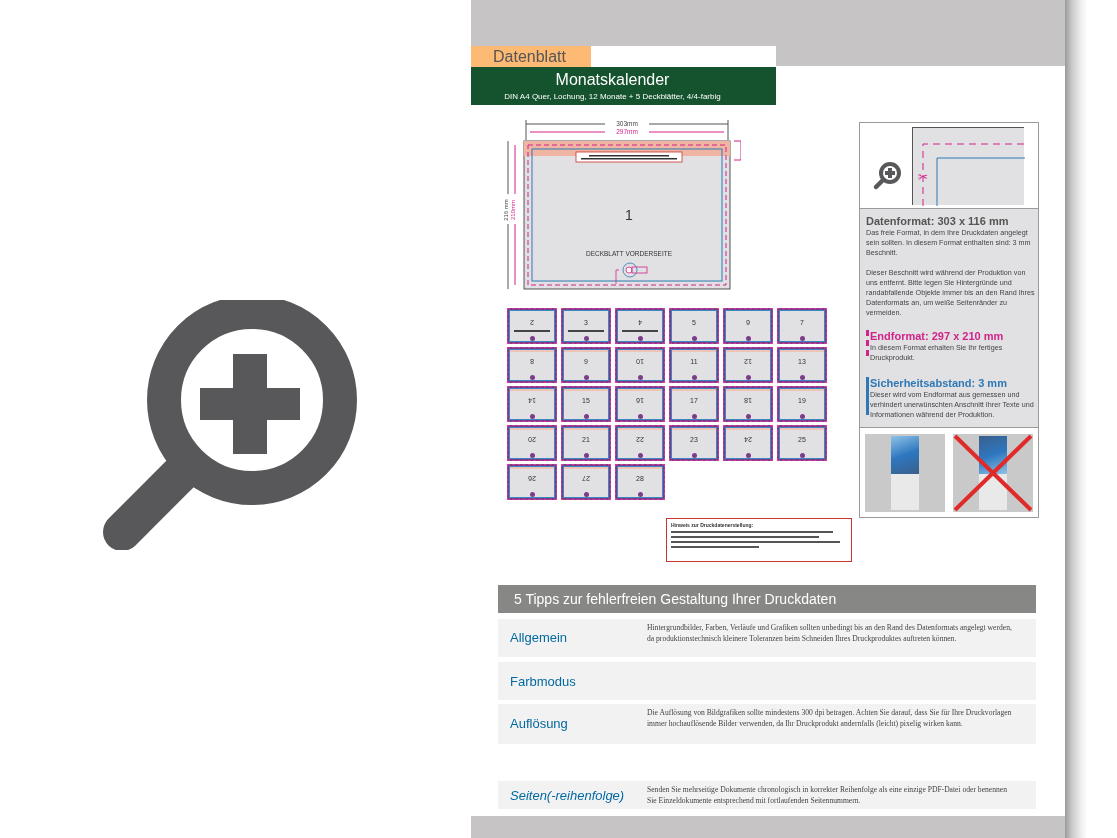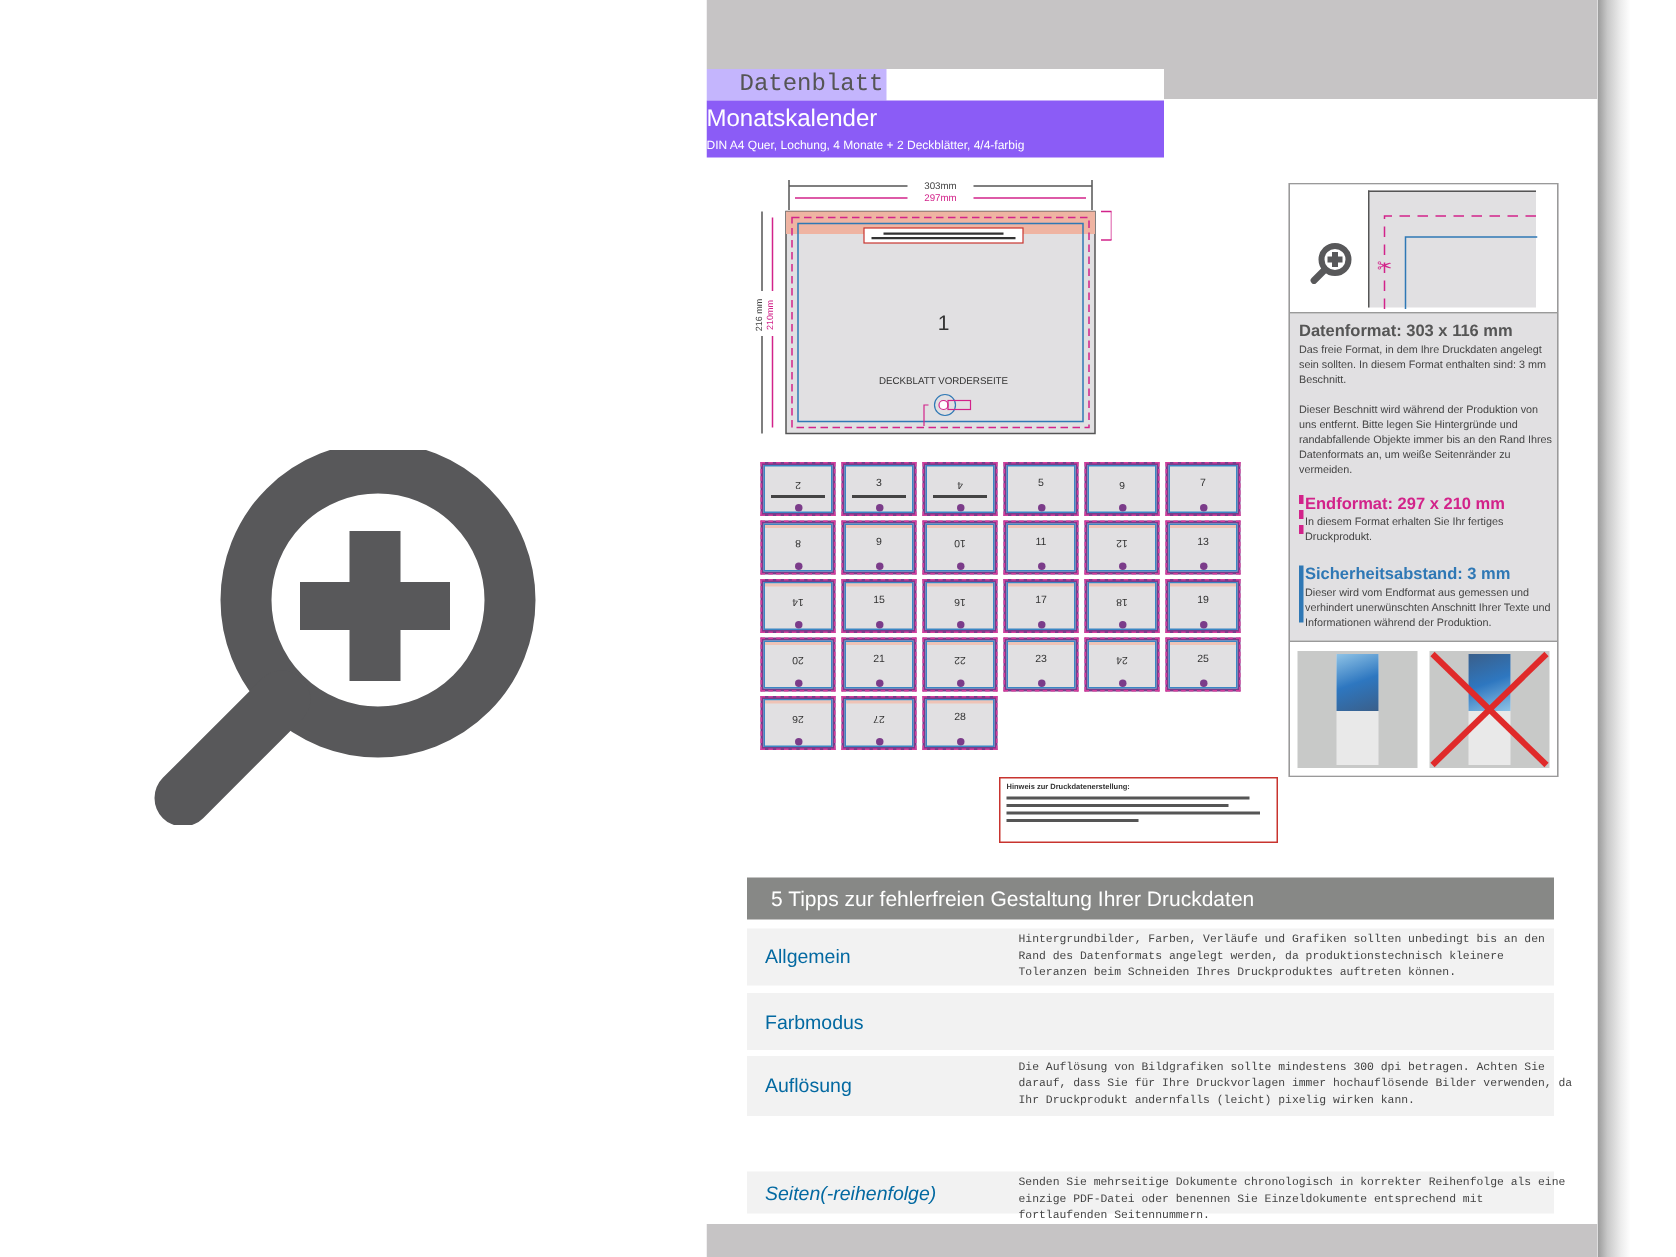--- a/index.html
+++ b/index.html
@@ -10,23 +10,23 @@
   .zoom-big { position: absolute; left: 100px; top: 300px; width: 260px; height: 250px; }
 
   
   .page { position: absolute; left: 471px; top: 0; width: 594px; height: 838px; background: #fff; overflow: hidden; }
   .page-shadow { position: absolute; left: 1065px; top: 0; width: 22px; height: 838px;
     background: linear-gradient(to right, #9a9a9a 0%, #c8c8c8 30%, #ececec 70%, #ffffff 100%); }
   .band-top { position: absolute; left: 0; top: 0; width: 594px; height: 46px; background: #c6c4c5; }
   .band-bottom { position: absolute; left: 0; top: 816px; width: 594px; height: 22px; background: #c6c4c5; }
   .band-right { position: absolute; left: 305px; top: 46px; width: 289px; height: 20px; background: #c6c4c5; }
 
-  .tab-label { position: absolute; left: 0; top: 46px; width: 120px; height: 21px; background: #c4b5fd;
-    font-family: Liberation Mono, monospace; font-size: 16px; color: #555; padding-left: 22px; line-height: 21px; }
-  .title-bar { position: absolute; left: 0; top: 67px; width: 305px; height: 38px; background: #8b5cf6; color: #fff; text-align: left; padding-right: 22px; }
+  .tab-label { position: absolute; left: 0; top: 46px; width: 120px; height: 21px; background: #fdba74;
+    font-family: Liberation Sans, sans-serif; font-size: 16px; color: #555; padding-left: 22px; line-height: 21px; }
+  .title-bar { position: absolute; left: 0; top: 67px; width: 305px; height: 38px; background: #14532d; color: #fff; text-align: center; padding-right: 22px; }
   .title-bar .t1 { font-family: "Liberation Sans", sans-serif; font-size: 16px; line-height: 22px; display: block; margin-top: 2px; }
   .title-bar .t2 { font-family: "Liberation Sans", sans-serif; font-size: 8px; line-height: 12px; display: block; }
 
   
   .diagram { position: absolute; left: 30px; top: 112px; width: 240px; height: 180px; }
 
   
   .thumbs { position: absolute; left: 36px; top: 308px; width: 330px; }
   .thumb { position: absolute; width: 50px; height: 36px; background: #7b3c8a; padding: 2px; }
   .thumb-inner { width: 100%; height: 100%; background: #e1e0e2; border: 1px solid #3a87c4; position: relative;
@@ -57,21 +57,21 @@
   .info-photos { position: absolute; left: 0; top: 304px; width: 178px; height: 90px; background: #fff; border-top: 1px solid #9a9a9a; }
   .photo { position: absolute; top: 6px; width: 80px; height: 78px; background: #c8c9c8; }
   .cal { position: absolute; left: 26px; top: 2px; width: 28px; height: 74px; background: #e9e9e9; }
   .cal-pic { position: absolute; left: 0; top: 0; width: 28px; height: 38px; background: linear-gradient(160deg,#8fc3e6 0%, #2e77c0 50%, #3a5f8a 100%); }
 
   
   .tips-head { position: absolute; left: 27px; top: 585px; width: 538px; height: 28px; background: #878886; color: #fff;
     font-family: "Liberation Sans", sans-serif; font-size: 14px; line-height: 28px; padding-left: 16px; }
   .tip-row { position: absolute; left: 27px; width: 538px; background: #f2f2f2; }
   .tip-label { position: absolute; left: 12px; font-family: "Liberation Sans", sans-serif; font-size: 13px; color: #0369a1; }
-  .tip-text { position: absolute; left: 181px; width: 370px; font-family: Liberation Mono, monospace; font-size: 7.6px; line-height: 11px; color: #444; }
+  .tip-text { position: absolute; left: 149px; width: 370px; font-family: Liberation Serif, serif; font-size: 7.6px; line-height: 11px; color: #444; }
 </style>
 </head>
 <body>
 
 <div class="zoom-big">
   <svg width="260" height="250" viewBox="0 0 260 250">
     <circle cx="152" cy="100" r="88" fill="none" stroke="#58585a" stroke-width="34"></circle>
     <line x1="88" y1="166" x2="22" y2="232" stroke="#58585a" stroke-width="38" stroke-linecap="round"></line>
     <rect x="133" y="54" width="34" height="100" fill="#58585a"></rect>
     <rect x="100" y="88" width="100" height="32" fill="#58585a"></rect>
@@ -79,21 +79,21 @@
 </div>
 
 <div class="page-shadow"></div>
 
 <div class="page">
   <div class="band-top"></div>
   <div class="band-right"></div>
   <div class="tab-label">Datenblatt</div>
   <div class="title-bar">
     <span class="t1">Monatskalender</span>
-    <span class="t2">DIN A4 Quer, Lochung, 4 Monate + 2 Deckblätter, 4/4-farbig</span>
+    <span class="t2">DIN A4 Quer, Lochung, 12 Monate + 5 Deckblätter, 4/4-farbig</span>
   </div>
 
   <div class="diagram">
     <svg width="240" height="180" viewBox="0 0 240 180">
 
       <line x1="25" y1="12" x2="227" y2="12" stroke="#555" stroke-width="1"></line>
       <line x1="25" y1="8" x2="25" y2="28" stroke="#555" stroke-width="1"></line>
       <line x1="227" y1="8" x2="227" y2="28" stroke="#555" stroke-width="1"></line>
       <rect x="104" y="6" width="44" height="10" fill="#fff"></rect>
       <text x="126" y="14" font-size="6.5" text-anchor="middle" fill="#444" font-family="Liberation Sans, sans-serif">303mm</text>

